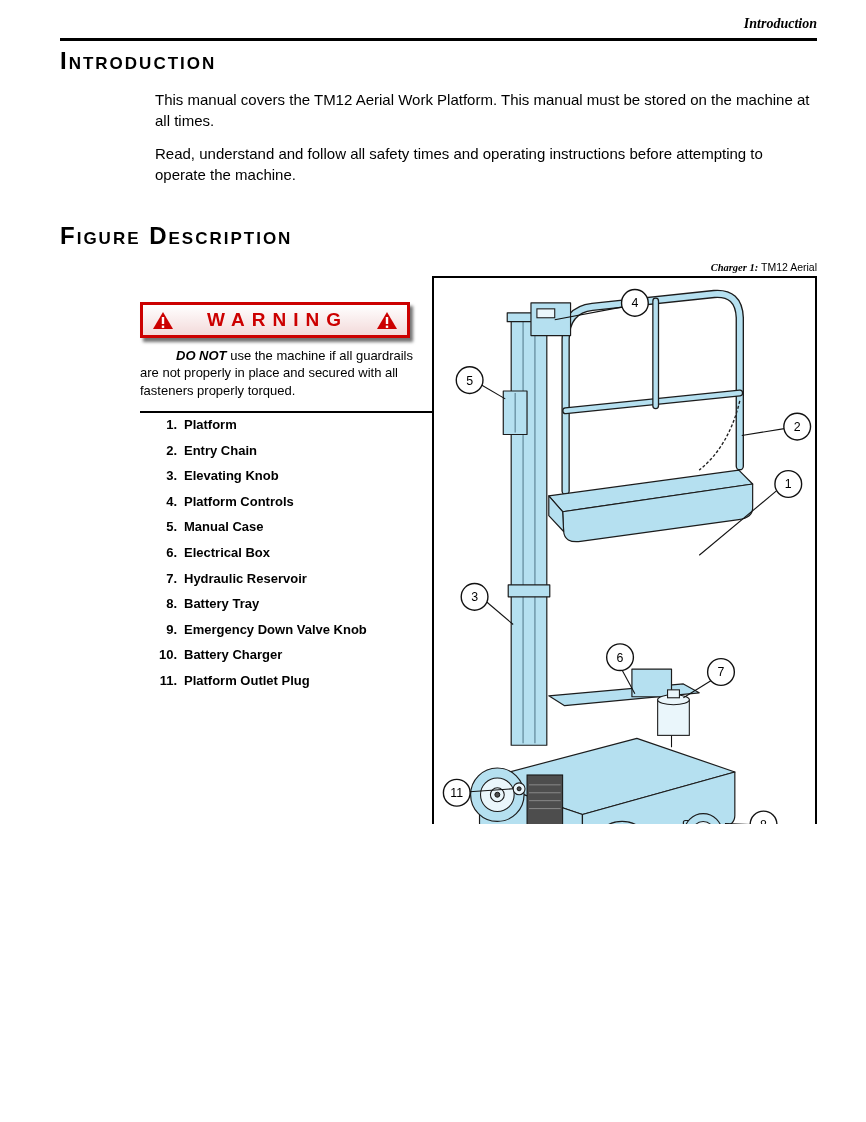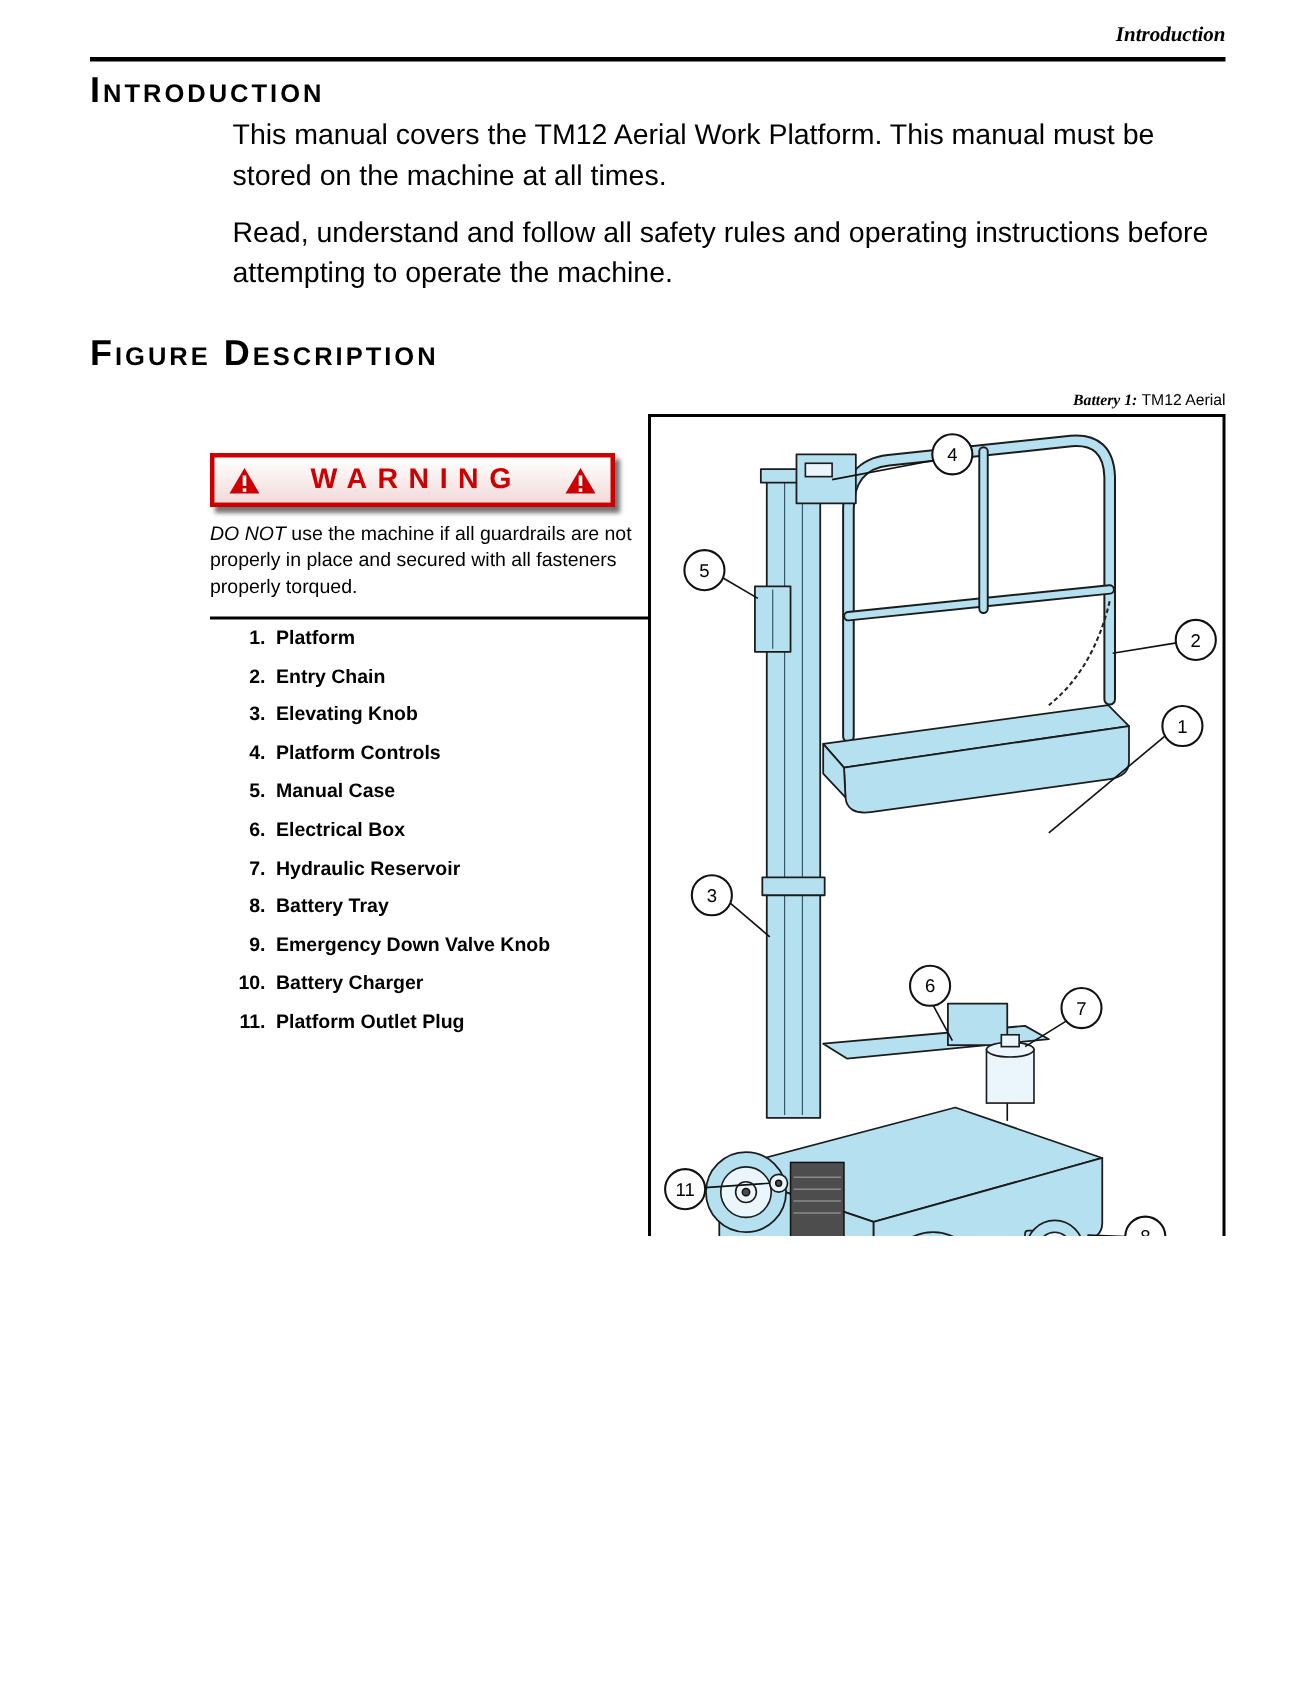--- a/index.html
+++ b/index.html
@@ -13,37 +13,37 @@
     font-family:"Liberation Serif", serif; font-style:italic; font-weight:bold; font-size:14px;
   }
   .top-rule { position:absolute; top:38px; left:60px; width:757px; height:3px; background:#000; }
   .section-title {
     position:absolute; left:60px;
     font-weight:bold; font-size:24px; letter-spacing:2px;
     font-variant:small-caps; font-variant-caps:small-caps;
   }
   .intro-title { top:47px; }
   .general-title { top:222px; }
-  .intro-paragraphs { position:absolute; top:78px; left:155px; width:662px; font-size:19px; line-height:1.42; }
+  .intro-paragraphs { position:absolute; top:89px; left:155px; width:662px; font-size:15px; line-height:1.42; }
   .intro-paragraphs p { margin-bottom:11px; }
   .figure-caption { position:absolute; top:261px; right:49px; font-size:10.5px; }
   .figure-caption .cap-label { font-family:"Liberation Serif", serif; font-style:italic; font-weight:bold; }
   .figure-box { position:absolute; top:276px; left:432px; width:385px; height:799px; border:2px solid #000; background:#fff; }
   .figure-svg { width:100%; height:100%; display:block; }
 
   .warning-block { position:absolute; top:302px; left:140px; width:292px; border-bottom:2px solid #000; padding-bottom:12px; }
   .warning-header {
     width:270px; border:3px solid #cc0000; background:linear-gradient(180deg,#ffffff 0%,#f3dada 100%);
     box-shadow:3px 4px 3px rgba(0,0,0,0.55);
     display:flex; align-items:center; justify-content:space-between; padding:4px 9px;
   }
   .warning-title { color:#cc0000; font-weight:bold; font-size:19px; letter-spacing:7px; padding-left:5px; }
   .warn-tri { width:22px; height:19px; flex:0 0 auto; }
   .warning-body { margin-top:9px; font-size:13px; line-height:1.33; width:288px; }
-  .warn-em { font-weight:normal; font-style:italic; }
+  .warn-em { font-weight:bold; font-style:italic;margin-left:36px; }
 
   .parts-list { position:absolute; top:412px; left:140px; font-size:13px; font-weight:bold; }
   .part-row { display:flex; line-height:25.6px; }
   .part-num { width:37px; text-align:right; margin-right:7px; }
 
   .footer {
     position:absolute; top:1085px; left:60px; width:757px;
     border-top:2px solid #000; border-bottom:2px solid #000;
     display:flex; justify-content:space-between; align-items:center;
     padding:3px 2px 4px 2px;
@@ -69,27 +69,27 @@
 
 <div class="page">
 
   <div class="header-right">Introduction</div>
   <div class="top-rule"></div>
 
   <h1 class="section-title intro-title">Introduction</h1>
 
   <div class="intro-paragraphs">
     <p>This manual covers the TM12 Aerial Work Platform. This manual must be stored on the machine at all times.</p>
-    <p>Read, understand and follow all safety rules and operating instructions before attempting to operate the machine.</p>
+    <p>Read, understand and follow all safety times and operating instructions before attempting to operate the machine.</p>
   </div>
 
   <h1 class="section-title general-title">Figure Description</h1>
 
   <div class="figure-caption">
-    <span class="cap-label">Battery 1:</span>
+    <span class="cap-label">Charger 1:</span>
     <span class="cap-text">TM12 Aerial</span>
   </div>
 
   <div class="warning-block">
     <div class="warning-header">
       <svg class="warn-tri" viewBox="0 0 22 19">
         <polygon points="11,1 21,18 1,18" fill="#cc0000"></polygon>
         <rect x="9.8" y="6" width="2.4" height="7" fill="#fff"></rect>
         <rect x="9.8" y="14.6" width="2.4" height="2.3" fill="#fff"></rect>
       </svg>

